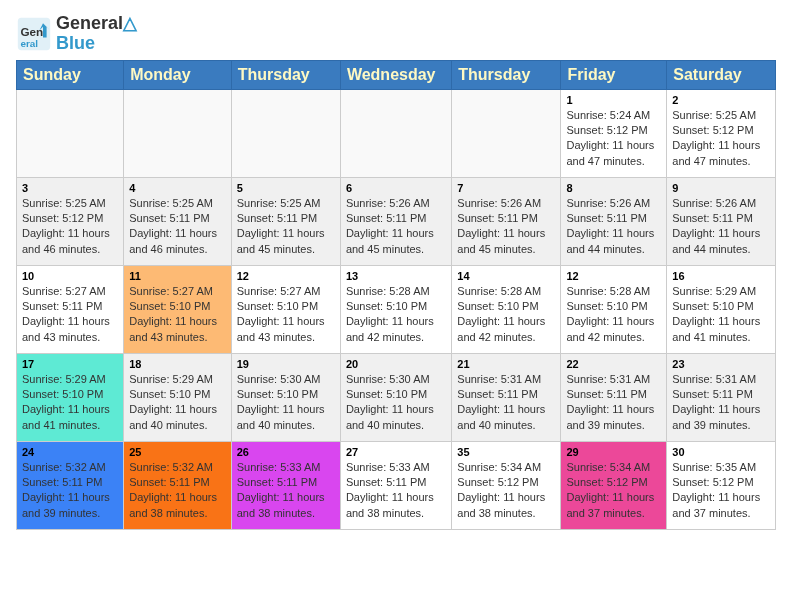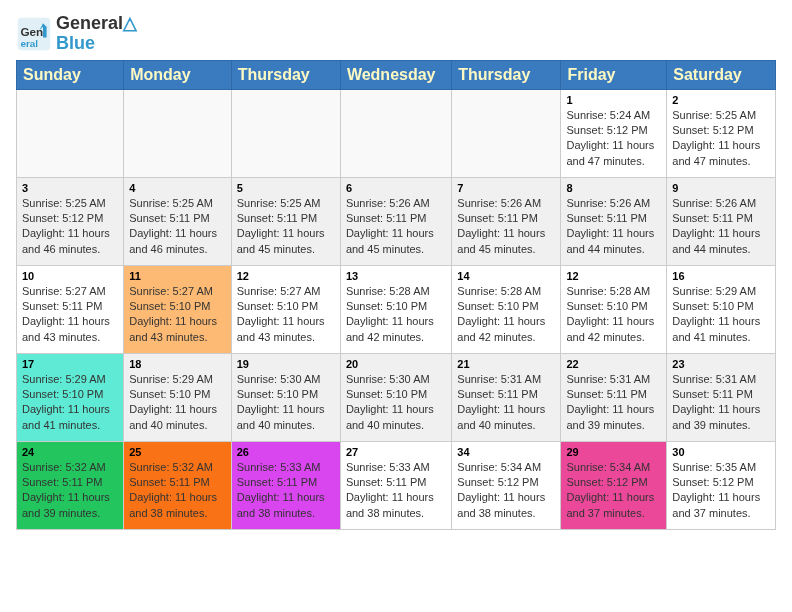--- a/index.html
+++ b/index.html
@@ -235,38 +235,38 @@
           <td style="background: rgb(240, 240, 240);">
             <span class="day-num">22</span>
             <div class="day-info">Sunrise: 5:31 AM<br>Sunset: 5:11 PM<br>Daylight: 11 hours<br>and 39 minutes.</div>
           </td>
           <td style="background: rgb(240, 240, 240);">
             <span class="day-num">23</span>
             <div class="day-info">Sunrise: 5:31 AM<br>Sunset: 5:11 PM<br>Daylight: 11 hours<br>and 39 minutes.</div>
           </td>
         </tr>
         <tr class="week-row">
-          <td style="background: #22c55e;">
+          <td style="background: #3b82f6;">
             <span class="day-num">24</span>
             <div class="day-info">Sunrise: 5:32 AM<br>Sunset: 5:11 PM<br>Daylight: 11 hours<br>and 39 minutes.</div>
           </td>
           <td style="background: #f97316;">
             <span class="day-num">25</span>
             <div class="day-info">Sunrise: 5:32 AM<br>Sunset: 5:11 PM<br>Daylight: 11 hours<br>and 38 minutes.</div>
           </td>
           <td style="background: #d946ef;">
             <span class="day-num">26</span>
             <div class="day-info">Sunrise: 5:33 AM<br>Sunset: 5:11 PM<br>Daylight: 11 hours<br>and 38 minutes.</div>
           </td>
           <td style="background: rgb(255, 255, 255);">
             <span class="day-num">27</span>
             <div class="day-info">Sunrise: 5:33 AM<br>Sunset: 5:11 PM<br>Daylight: 11 hours<br>and 38 minutes.</div>
           </td>
           <td style="background: rgb(255, 255, 255);">
-            <span class="day-num">34</span>
+            <span class="day-num">35</span>
             <div class="day-info">Sunrise: 5:34 AM<br>Sunset: 5:12 PM<br>Daylight: 11 hours<br>and 38 minutes.</div>
           </td>
           <td style="background: #ec4899;">
             <span class="day-num">29</span>
             <div class="day-info">Sunrise: 5:34 AM<br>Sunset: 5:12 PM<br>Daylight: 11 hours<br>and 37 minutes.</div>
           </td>
           <td style="background: rgb(255, 255, 255);">
             <span class="day-num">30</span>
             <div class="day-info">Sunrise: 5:35 AM<br>Sunset: 5:12 PM<br>Daylight: 11 hours<br>and 37 minutes.</div>
           </td>

